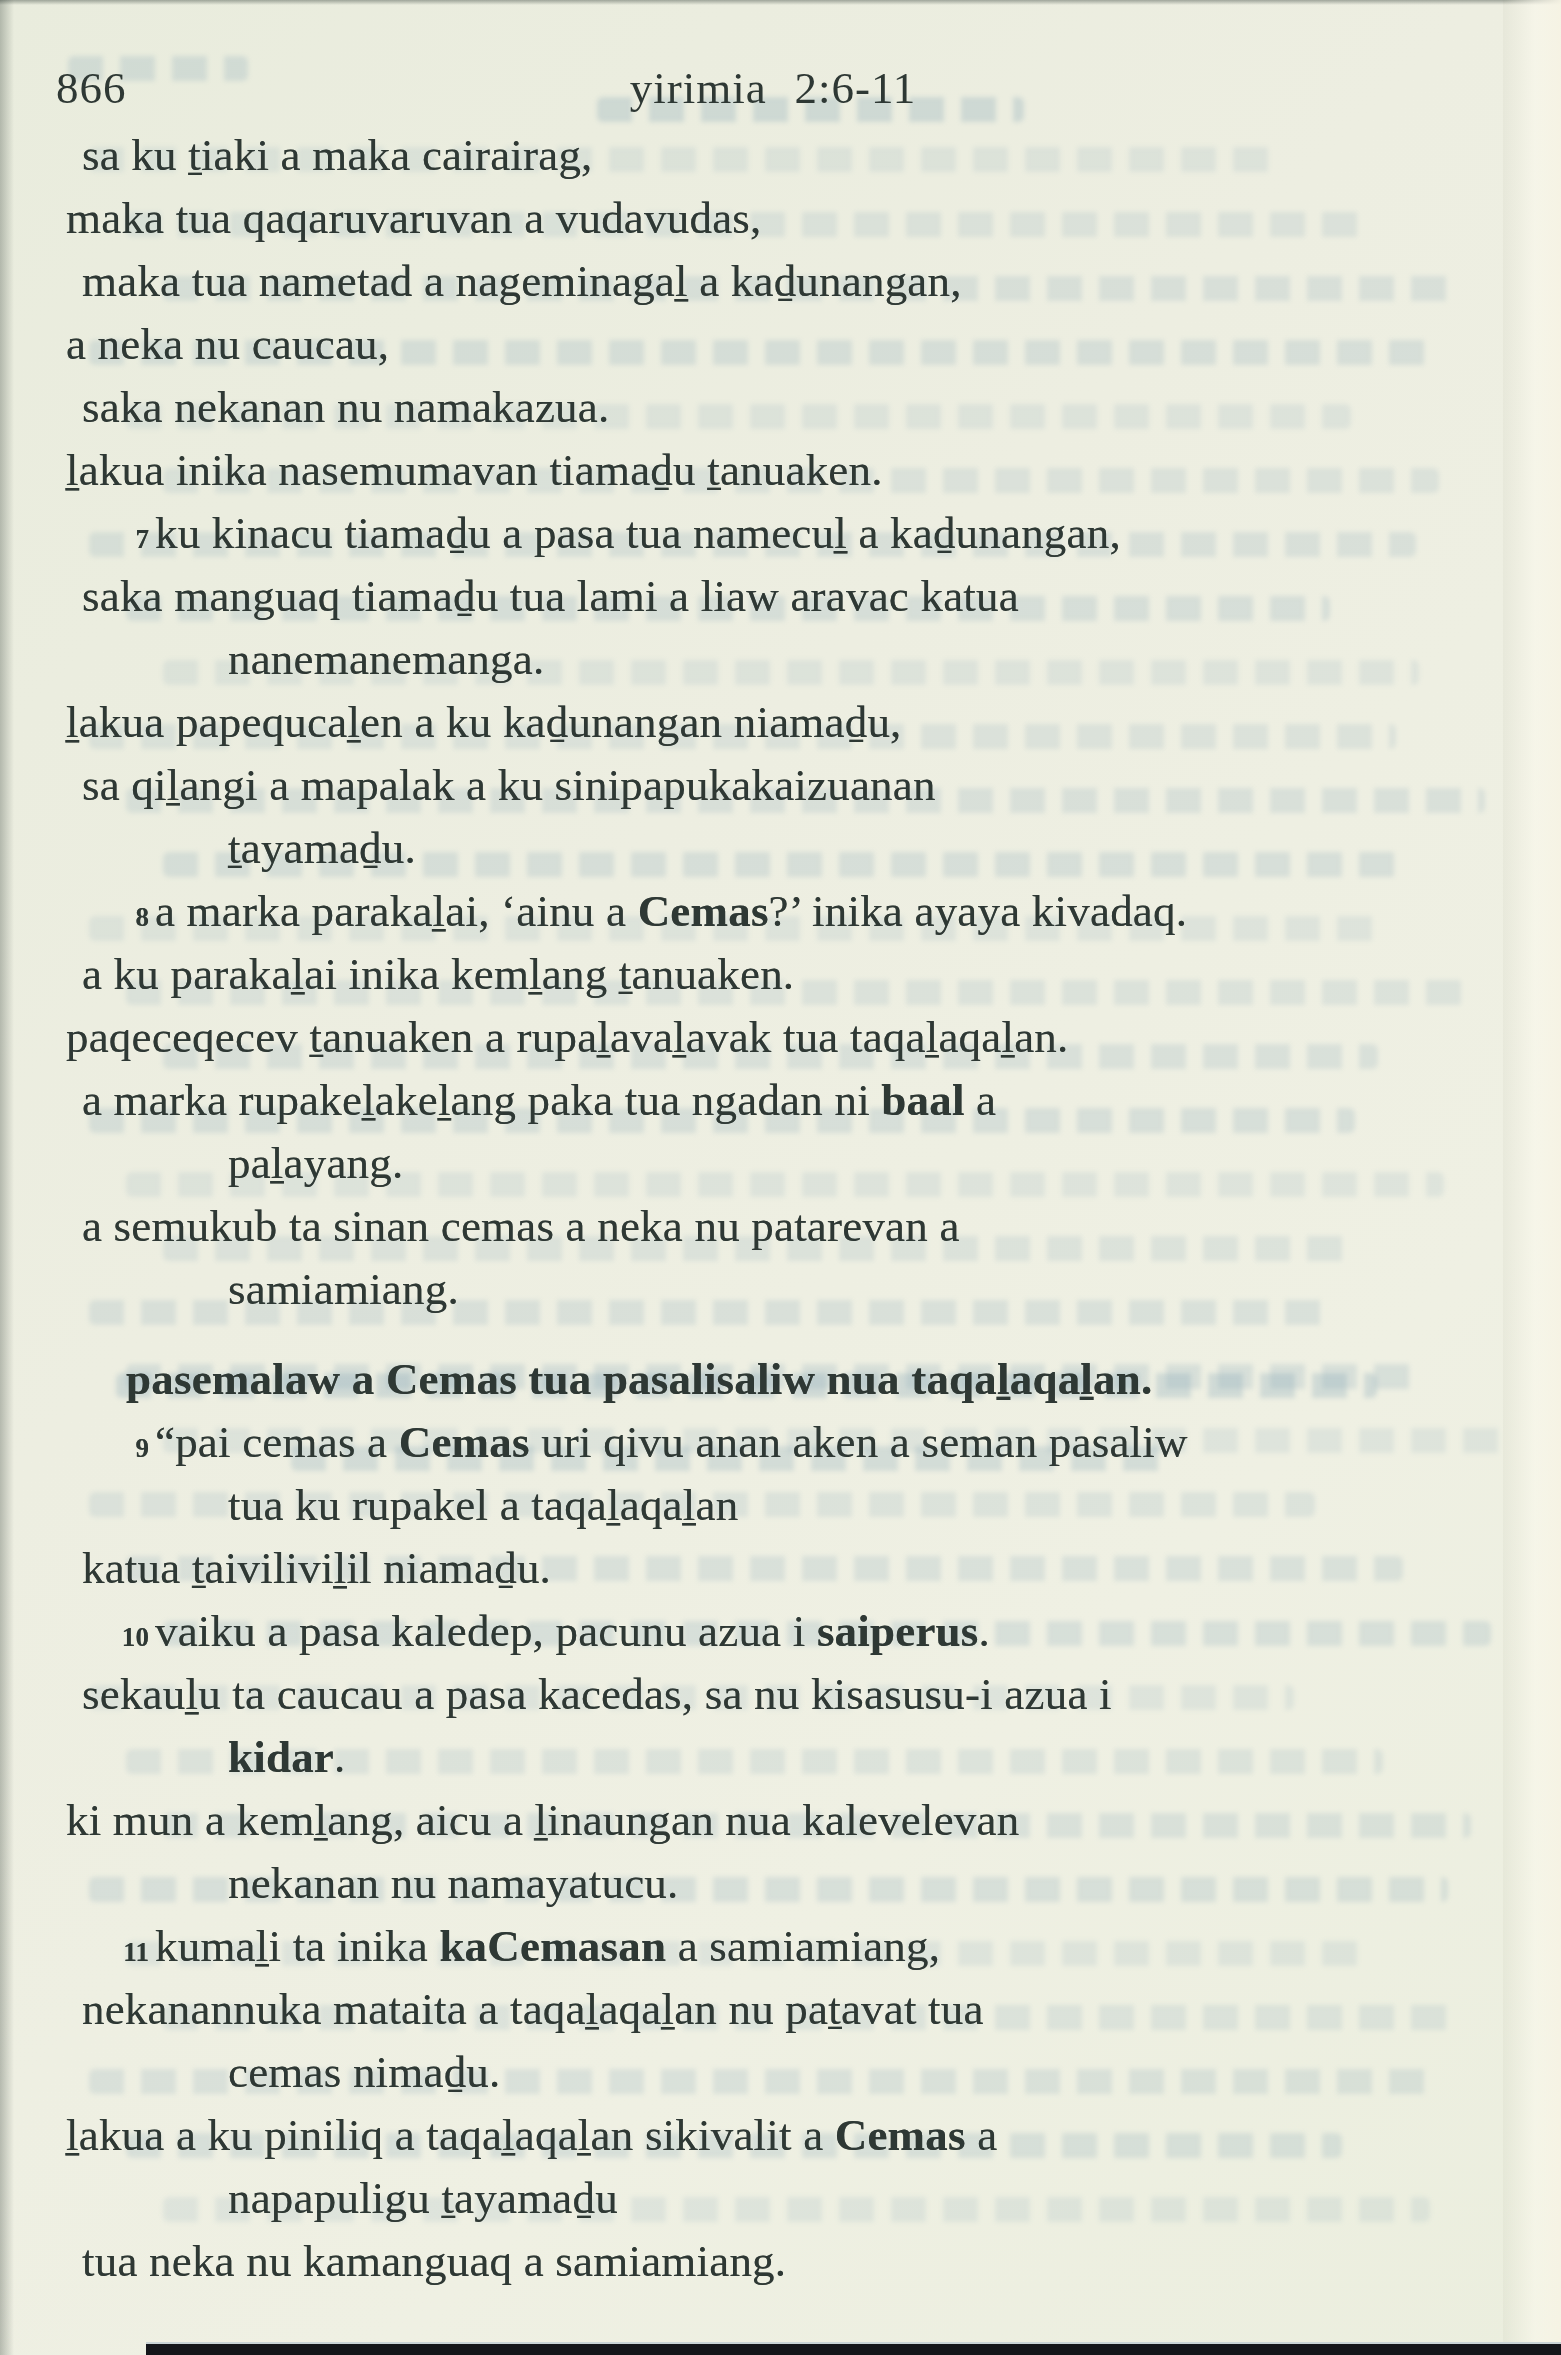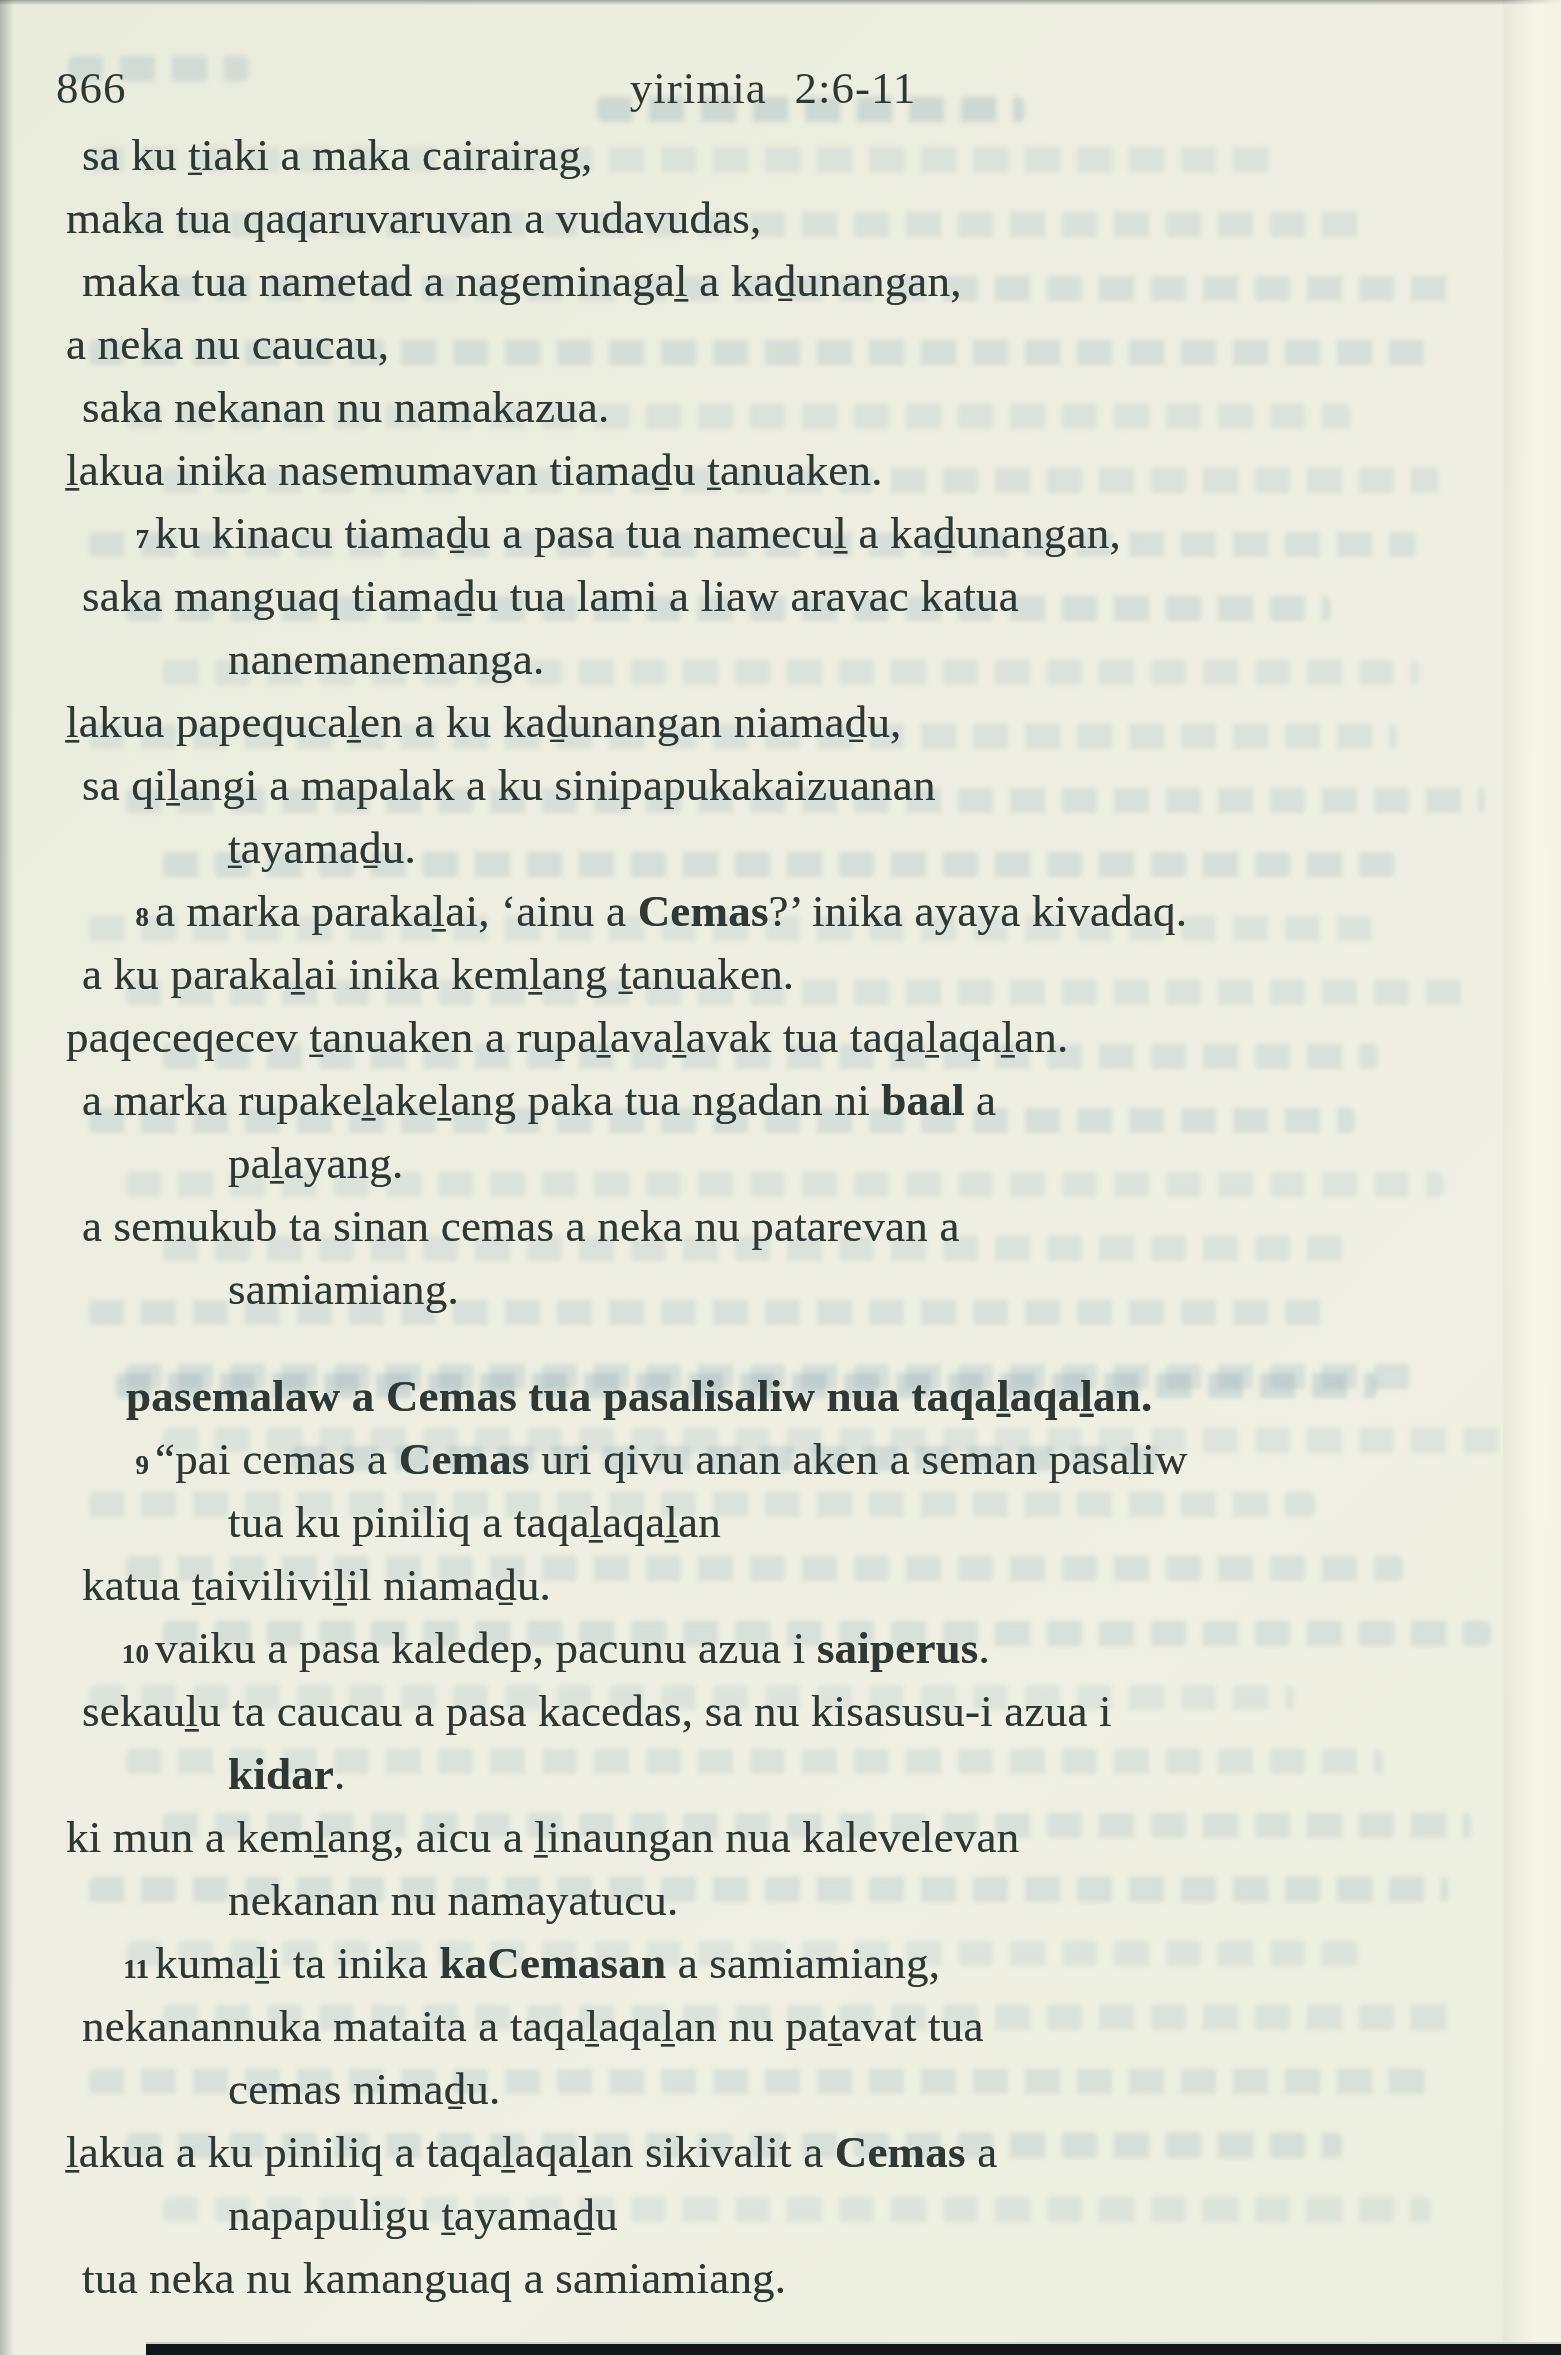--- a/index.html
+++ b/index.html
@@ -38,21 +38,21 @@
   .poem{position:absolute;top:124px;left:0;right:0;}
   .line{
     white-space:nowrap;font-size:45px;line-height:63px;color:#2e3834;
     letter-spacing:0.2px;position:relative;
     text-shadow:0 0 0.6px rgba(46,56,52,.65);
   }
   .hang{padding-left:66px;}
   .i1{padding-left:82px;}
   .i2{padding-left:228px;}
   .verse{padding-left:155px;}
-  .heading{padding-left:126px;font-weight:bold;margin-top:44px;}
+  .heading{padding-left:126px;font-weight:bold;margin-top:27px;}
   .b{font-weight:bold;}
   .vnum{
     position:absolute;font-weight:bold;font-size:27px;
     transform:translate(calc(-100% - 5.8px),5.8px);
   }
 </style>
 </head>
 <body>
 
 <div class="page">
@@ -116,21 +116,21 @@
       <div class="line i2"><span>ṯayamaḏu.</span></div>
       <div class="line verse"><span class="vnum">8</span><span>a marka parakaḻai, ‘ainu a </span><span class="b">Cemas</span><span>?’ inika ayaya kivadaq.</span></div>
       <div class="line i1"><span>a ku parakaḻai inika kemḻang ṯanuaken.</span></div>
       <div class="line hang"><span>paqeceqecev ṯanuaken a rupaḻavaḻavak tua taqaḻaqaḻan.</span></div>
       <div class="line i1"><span>a marka rupakeḻakeḻang paka tua ngadan ni </span><span class="b">baal</span><span> a</span></div>
       <div class="line i2"><span>paḻayang.</span></div>
       <div class="line i1"><span>a semukub ta sinan cemas a neka nu patarevan a</span></div>
       <div class="line i2"><span>samiamiang.</span></div>
       <div class="line heading"><span class="b">pasemalaw a Cemas tua pasalisaliw nua taqaḻaqaḻan.</span></div>
       <div class="line verse"><span class="vnum">9</span><span>“pai cemas a </span><span class="b">Cemas</span><span> uri qivu anan aken a seman pasaliw</span></div>
-      <div class="line i2"><span>tua ku piniliq a taqaḻaqaḻan</span></div>
+      <div class="line i2"><span>tua ku rupakel a taqaḻaqaḻan</span></div>
       <div class="line i1"><span>katua ṯaiviliviḻil niamaḏu.</span></div>
       <div class="line verse"><span class="vnum">10</span><span>vaiku a pasa kaledep, pacunu azua i </span><span class="b">saiperus</span><span>.</span></div>
       <div class="line i1"><span>sekauḻu ta caucau a pasa kacedas, sa nu kisasusu-i azua i</span></div>
       <div class="line i2"><span class="b">kidar</span><span>.</span></div>
       <div class="line hang"><span>ki mun a kemḻang, aicu a ḻinaungan nua kalevelevan</span></div>
       <div class="line i2"><span>nekanan nu namayatucu.</span></div>
       <div class="line verse"><span class="vnum">11</span><span>kumaḻi ta inika </span><span class="b">kaCemasan</span><span> a samiamiang,</span></div>
       <div class="line i1"><span>nekanannuka mataita a taqaḻaqaḻan nu paṯavat tua</span></div>
       <div class="line i2"><span>cemas nimaḏu.</span></div>
       <div class="line hang"><span>ḻakua a ku piniliq a taqaḻaqaḻan sikivalit a </span><span class="b">Cemas</span><span> a</span></div>

